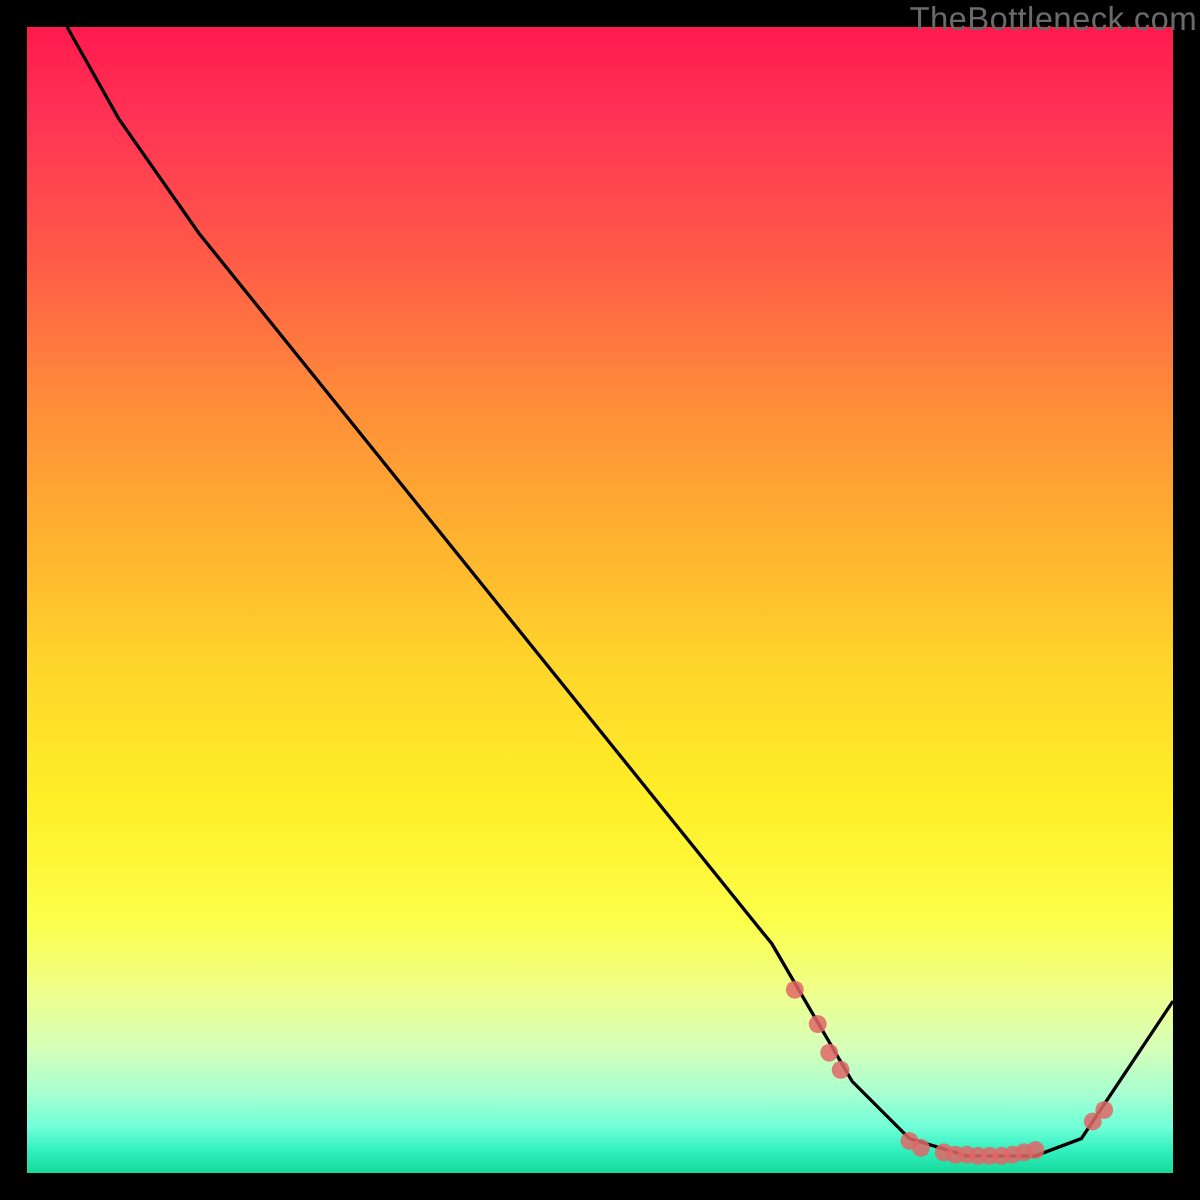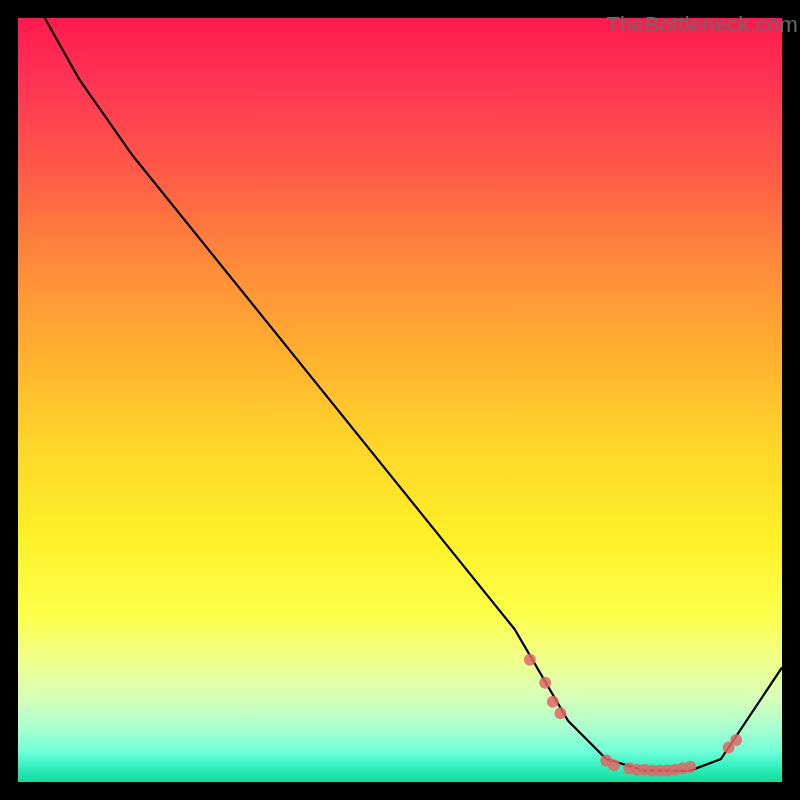--- a/index.html
+++ b/index.html
@@ -42,21 +42,20 @@
   }
   .watermark {
     position: absolute;
     top: 0px;
     right: 2px;
     color: #6a6a6a;
     font-size: 22px;
     font-weight: 500;
     letter-spacing: 0.2px;
     z-index: 10;
-    margin-top: 12px;
   }
   svg.curve {
     position: absolute;
     left: 0;
     top: 0;
     width: 764px;
     height: 764px;
     pointer-events: none;
   }
 </style>

